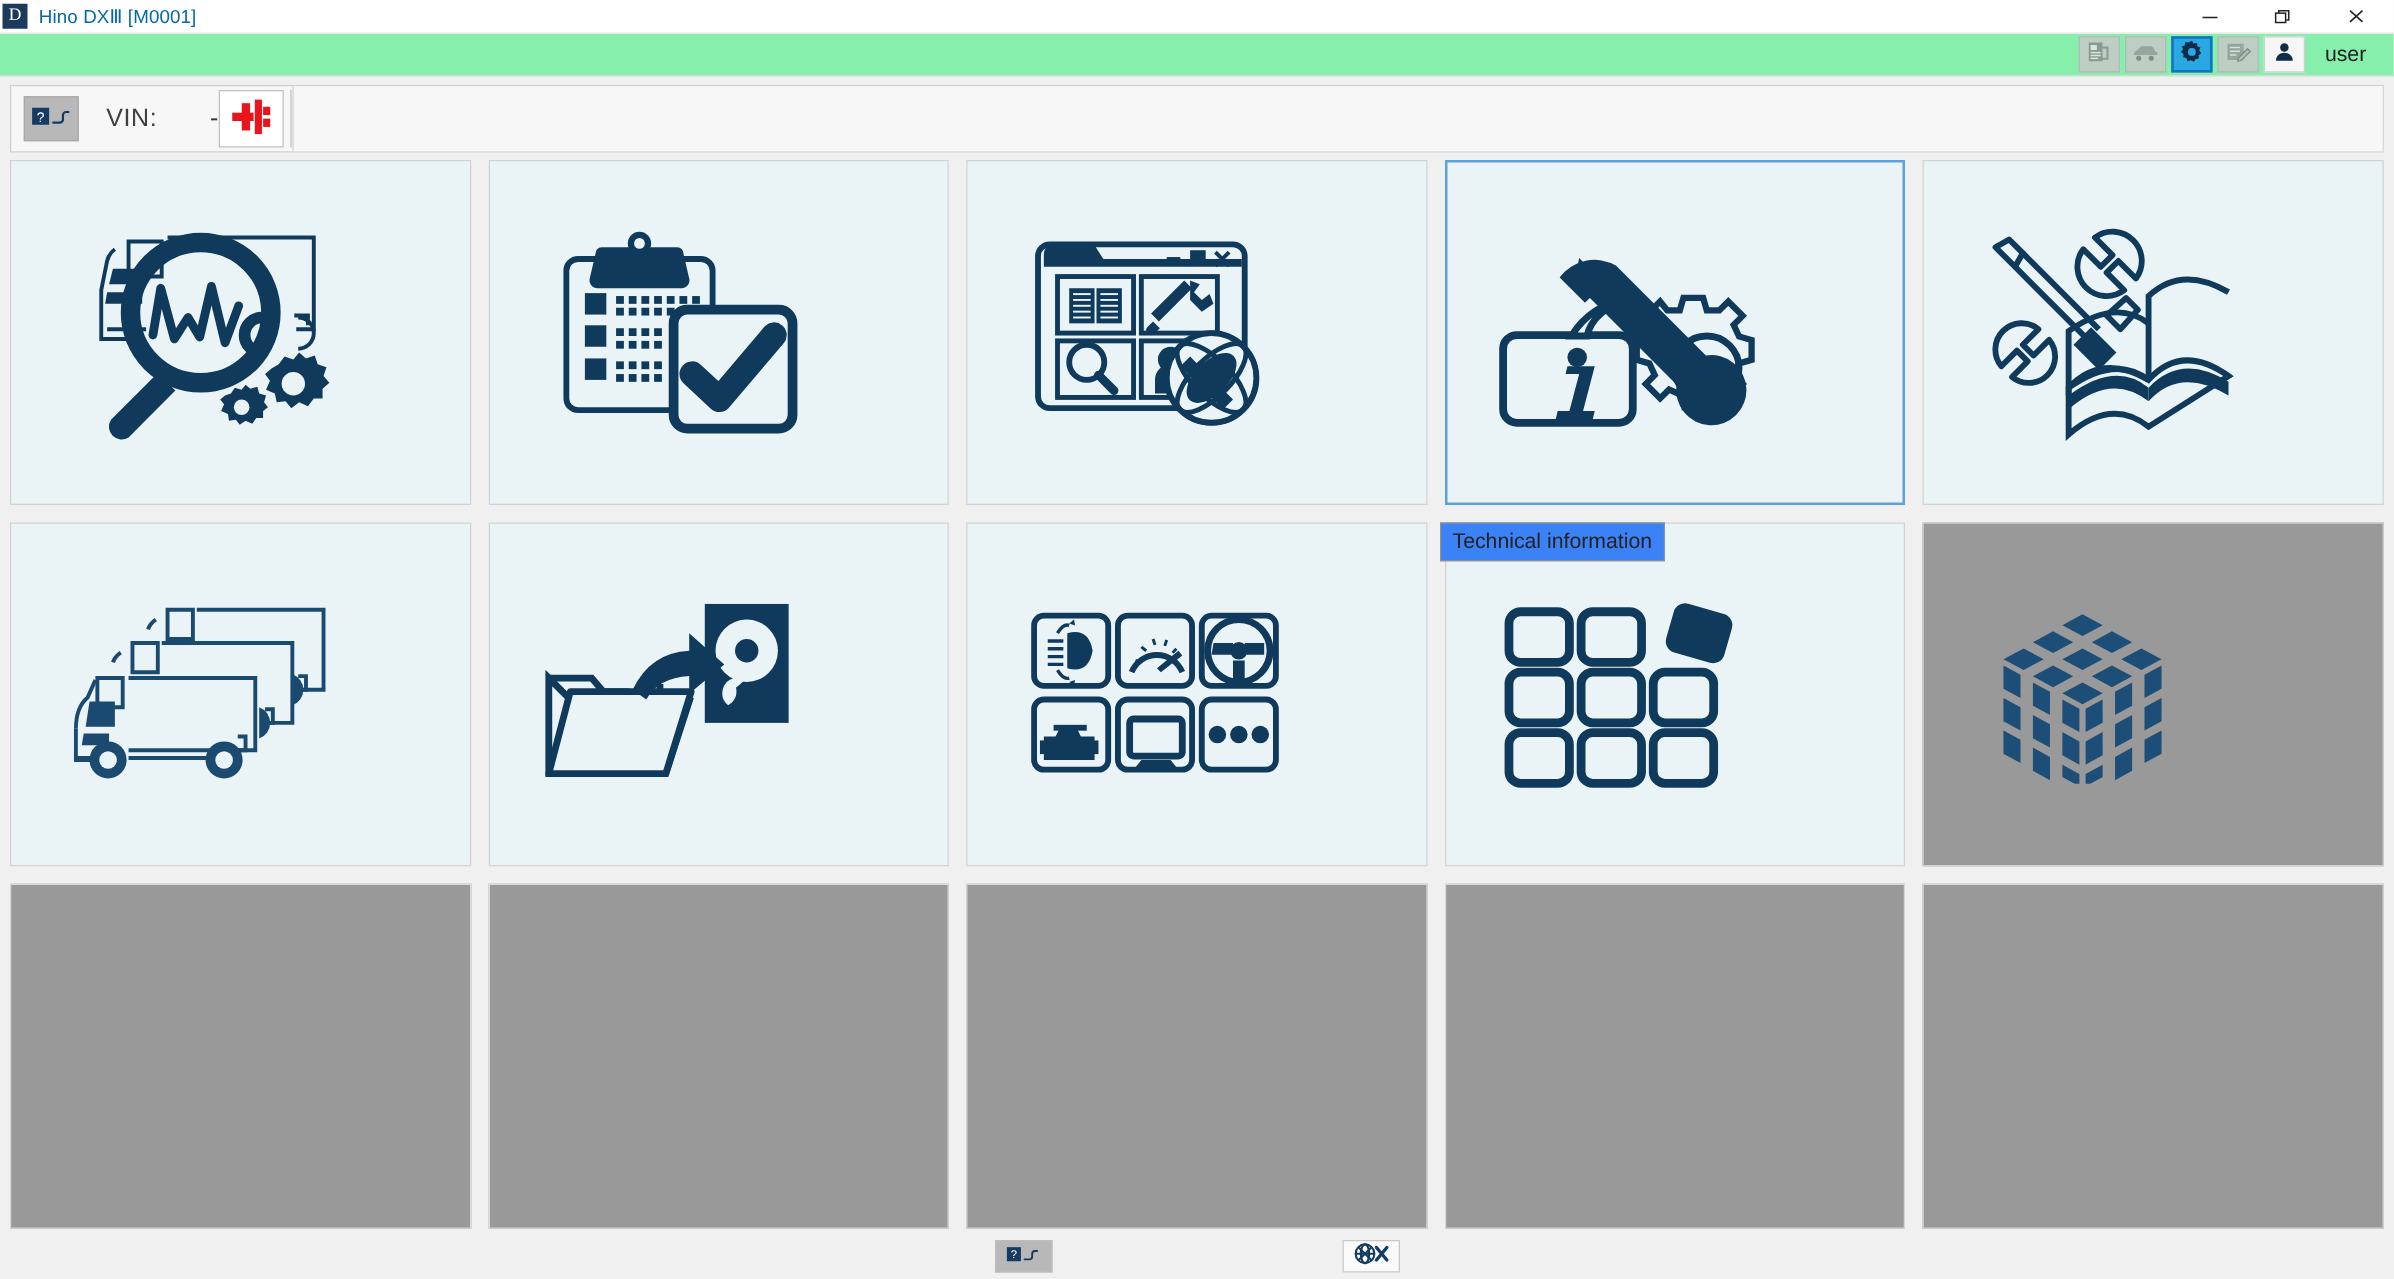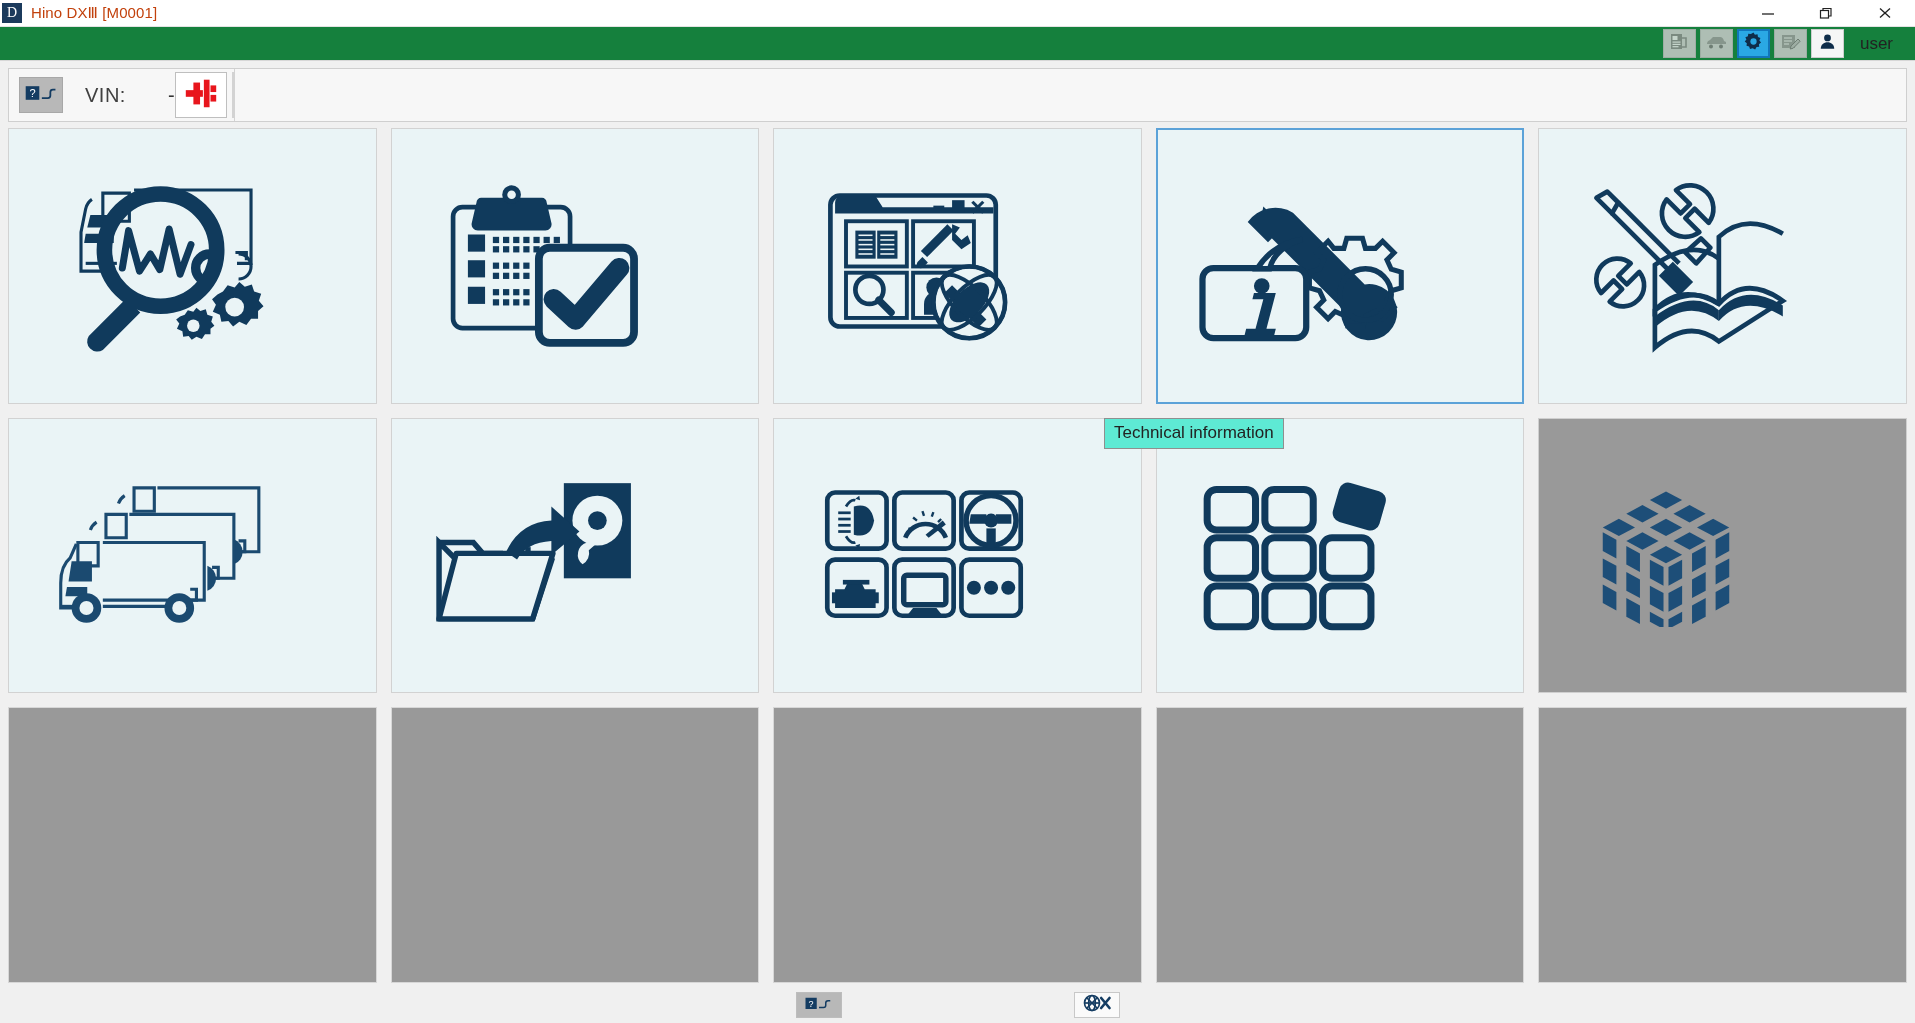--- a/index.html
+++ b/index.html
@@ -14,32 +14,32 @@
   
   .titlebar {
     height: 27px; min-height:27px; background: #ffffff; display: flex; align-items: center;
     border-bottom: 1px solid #e3e3e3; position: relative; z-index: 4;
   }
   .app-icon {
     width: 20px; height: 20px; margin-left: 2px; background: #1b3a5c; color: #fff;
     font-size: 14px; line-height: 20px; text-align: center; font-weight: 400;
     font-family: "Liberation Serif", serif;
   }
-  .title-text { font-size: 15px; color: #c2410c; margin-left: 9px; letter-spacing: .1px; }
+  .title-text { font-size: 15px; color: #0369a1; margin-left: 9px; letter-spacing: .1px; }
   .winbtns { margin-left: auto; display: flex; height: 27px; }
   .winbtn {
     width: 58px; height: 27px; display: flex; align-items: center; justify-content: center;
     color: #222; font-size: 15px; line-height: 1;
   }
   .winbtn.close { width: 60px; }
   .winbtn svg { display:block; }
 
   
   .toolstrip {
-    height: 34px; min-height: 34px; background: #15803d; border-bottom: 1px solid #d7d7d7;
+    height: 34px; min-height: 34px; background: #86efac; border-bottom: 1px solid #d7d7d7;
     display: flex; align-items: center; justify-content: flex-end; padding-right: 0;
     position: relative; z-index: 3;
   }
   .tbtn {
     width: 33px; height: 29px; margin-right: 4px; display: flex; align-items: center; justify-content: center;
     border: 1px solid #b9b9b9; background: #cfcfcf;
   }
   .tbtn.disabled { background: #c9c9c9; border-color: #b5b5b5; opacity: .85; }
   .tbtn.active { background: #2aa8e4; border: 2px solid #1175bb; }
   .tbtn.plain { background: #f6f6f6; border-color: #cfcfcf; }
@@ -73,21 +73,21 @@
     position: relative; overflow: hidden;
   }
   .tile.selected { background: #eaf4f6; border: 2px solid #5ca2d8; }
   .tile.disabled { background: #999999; border: 1px solid #cfcfcf; }
   .tile.empty { background: #999999; border: 1px solid #d7d7d7; }
   .tile svg { width: 78%; height: 80%; display: block; }
   .tile.disabled svg { width: 62%; height: 78%; }
 
   
   .tooltip {
-    position: absolute; left: 1104px; top: 418px; background: #5eead4; border: 1px solid #8f8f8f;
+    position: absolute; left: 1152px; top: 418px; background: #3b82f6; border: 1px solid #8f8f8f;
     font-size: 17px; color: #222; padding: 4px 9px 5px 9px; z-index: 10; white-space: nowrap;
     line-height: 1.15;
   }
 
   
   .statusbar {
     height: 36px; min-height: 36px; background: #f0f0f0; display: flex; align-items: center;
     justify-content: center; gap: 0; position: relative;
   }
   .sb-btn {

